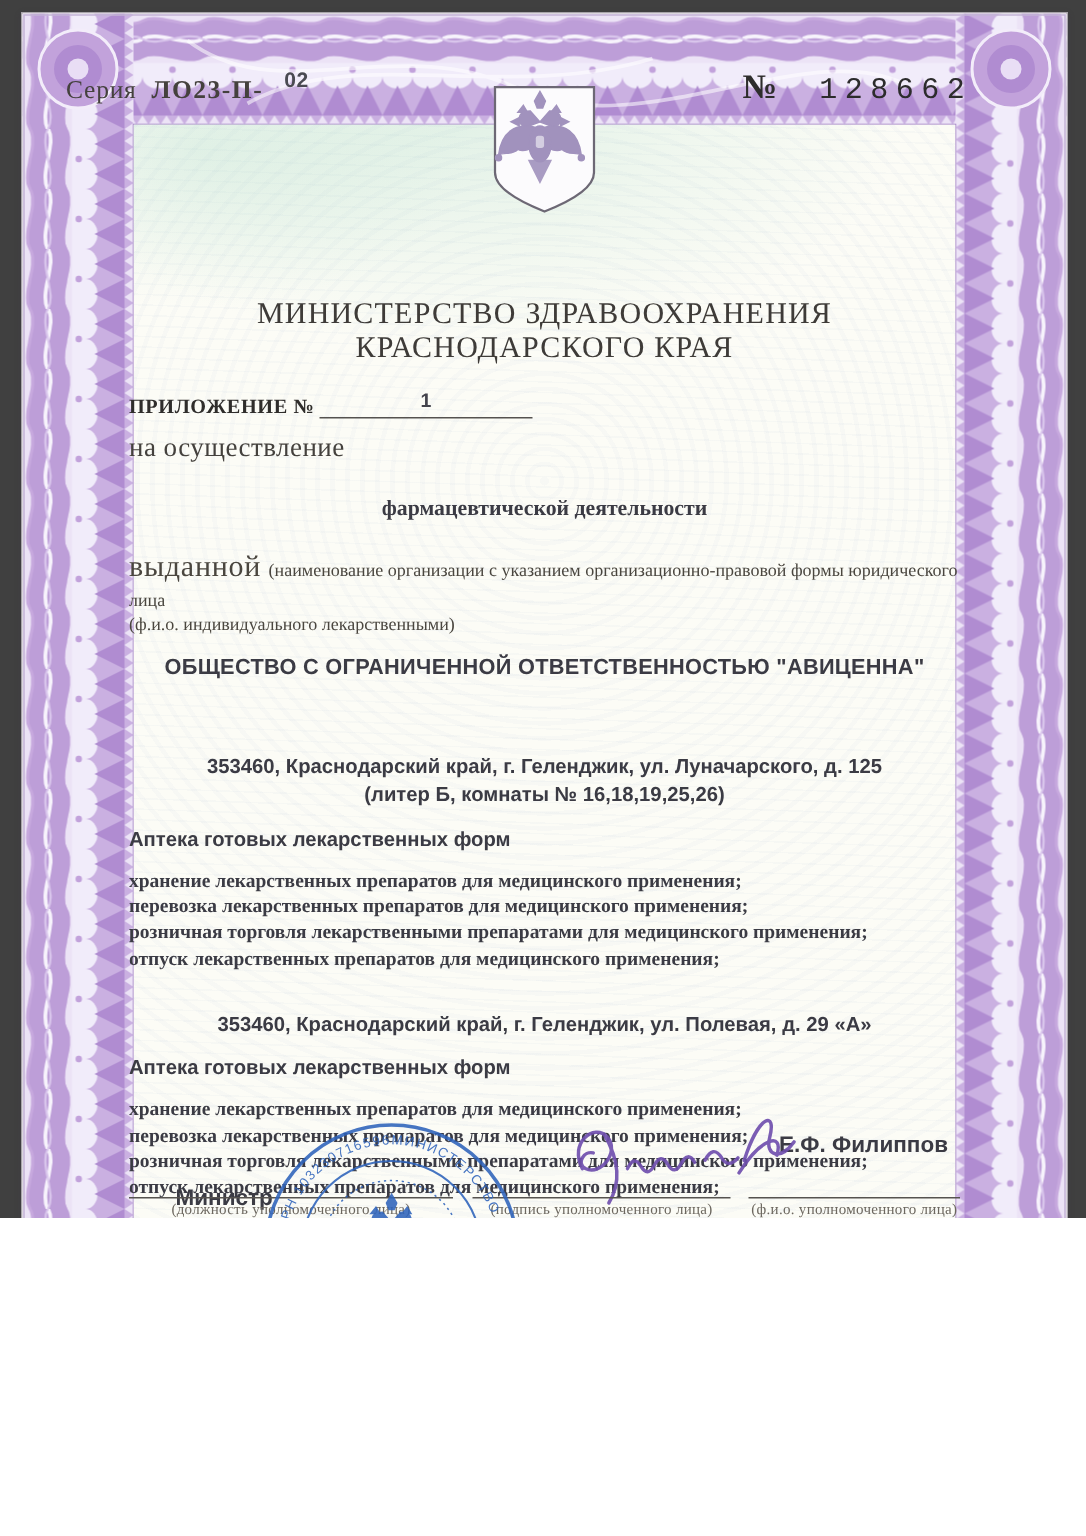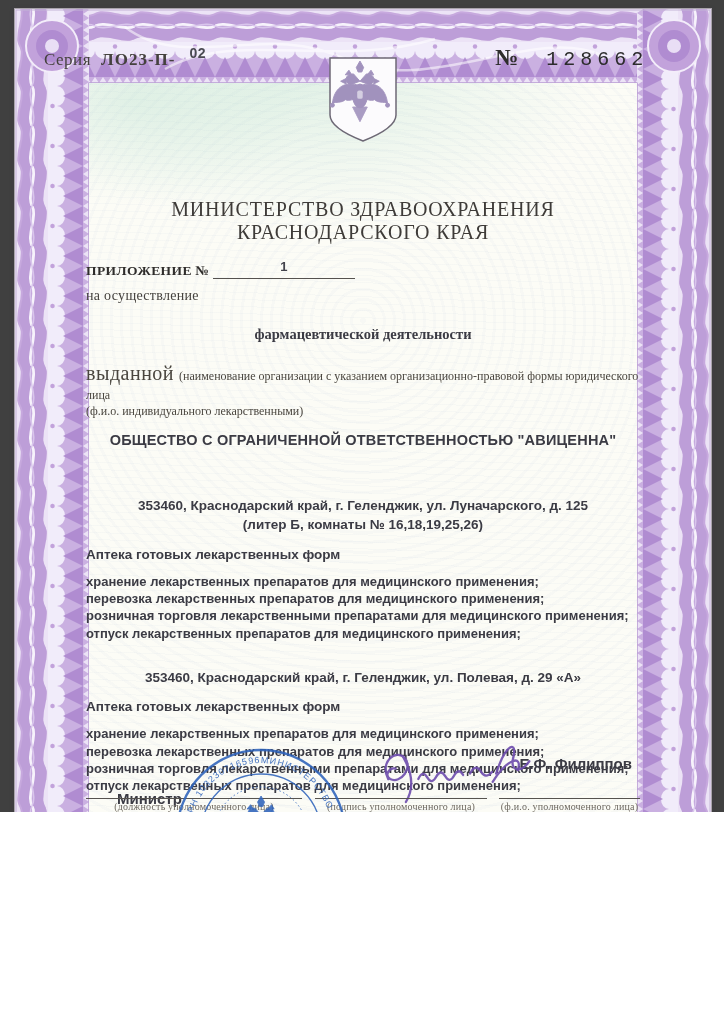--- a/index.html
+++ b/index.html
@@ -28,28 +28,28 @@
                 letter-spacing:5px;margin-left:28px;}
   .coat{position:absolute;left:50%;top:46px;transform:translateX(-50%);}
   .ministry{margin-top:133px;text-align:center;font-size:20px;letter-spacing:.8px;color:#3e3b38;line-height:1.15;}
   .appendix-row{margin-top:17px;font-size:13.5px;white-space:nowrap;}
   .appendix-label{font-weight:bold;letter-spacing:.4px;color:#2f2d2b;}
   .blank{display:inline-flex;justify-content:center;align-items:flex-end;
          border-bottom:1px solid #55524f;height:17px;vertical-align:baseline;}
   .blank .v{font-family:"Liberation Sans",sans-serif;font-weight:bold;font-size:13px;
             color:#43434c;transform:translateY(-4px);white-space:nowrap;}
   .license-row{margin-top:8px;font-size:17px;white-space:nowrap;}
-  .intro{margin-top:9px;font-size:14px;letter-spacing:.3px;}
+  .intro{margin-top:9px;font-size:18px;letter-spacing:.3px;}
   .activity{margin-top:22px;text-align:center;font-size:14.5px;font-family:Liberation Serif, serif;}
   .issued{margin-top:17px;font-size:12px;line-height:1.35;color:#4a463f;}
   .issued .big{font-size:20px;letter-spacing:.5px;margin-right:5px;}
   .org{margin-top:13px;text-align:center;font-size:14.5px;letter-spacing:.2px;}
   .addr{margin-top:0;text-align:center;font-size:13.5px;line-height:1.35;}
   .facility{font-size:13.5px;}
-  .works{margin:0;padding:0;list-style:none;font-size:13px;line-height:1.18;}
+  .works{margin:0;padding:0;list-style:none;font-size:13px;line-height:1.18;font-family:Liberation Serif, serif;}
   .works li{margin:0 0 2px 0;}
   .sig-block{position:absolute;left:71px;top:737px;width:554px;height:80px;font-size:15px;}
   .sig-pos{position:absolute;left:31px;top:7px;margin-top:37px;}
   .sig-name{position:absolute;right:8px;top:9px;}
   .sig-col{position:absolute;top:52px;border-top:1px solid #56534f;text-align:center;
            font-size:10px;color:#6c675f;padding-top:2px;letter-spacing:.2px;white-space:nowrap;}
   .autograph{position:absolute;left:288px;top:-6px;transform:rotate(-4deg);}
   .stamp{position:absolute;left:146px;top:725px;opacity:.88;}
   .seal-mark{position:absolute;left:119px;top:830px;font-size:11px;color:#595a68;letter-spacing:1px;}
   .footer-note{position:absolute;left:0;top:888px;width:100%;text-align:center;

